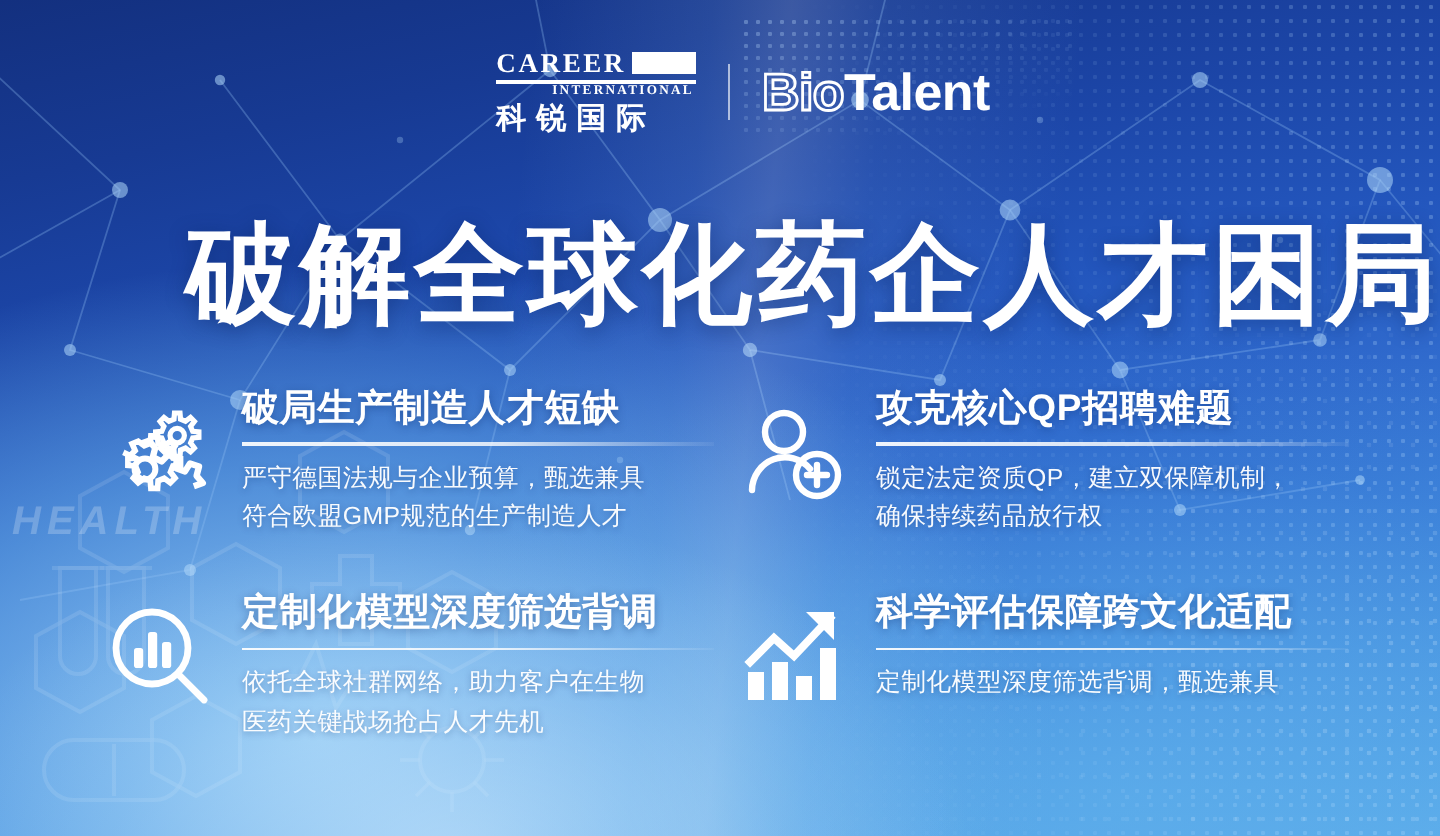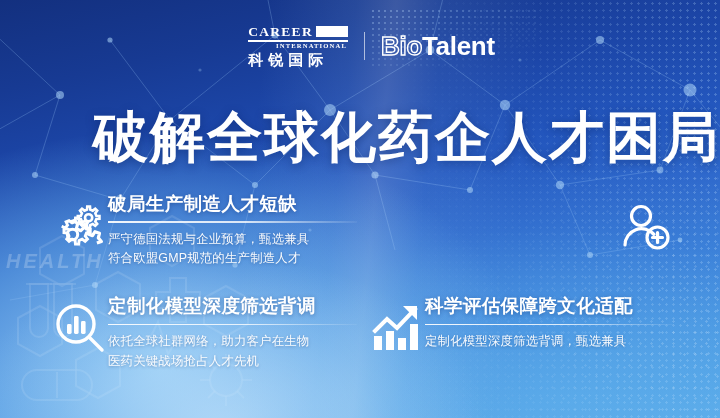--- a/index.html
+++ b/index.html
@@ -89,21 +89,21 @@
     color:#ffffff;font-size:55px;font-weight:bold;letter-spacing:2px;line-height:1;
     text-shadow:0 2px 10px rgba(8,34,95,.45);
     margin-top:12px;
   }
 
   
   .features{
     position:absolute;left:52px;top:192px;width:622px;z-index:6;
     display:grid;grid-template-columns:305px 305px;grid-column-gap:12px;grid-row-gap:26px;
   }
-  .feature{display:flex;align-items:flex-start;justify-content:flex-end;}
+  .feature{display:flex;align-items:flex-start;gap:13px;}
   .fic{flex:0 0 auto;width:56px;height:56px;margin-top:6px;}
   .fic svg{display:block;width:56px;height:56px;}
   .ftxt{flex:1 1 auto;min-width:0;padding-top:2px;}
   .fhead{
     color:#ffffff;font-size:18.5px;font-weight:bold;letter-spacing:.4px;line-height:1.1;
     white-space:nowrap;text-shadow:0 1px 4px rgba(10,40,105,.4);
   }
   .fline{
     height:1.6px;margin:7px 0 7px;
     background:linear-gradient(to right, rgba(255,255,255,.92) 0%, rgba(255,255,255,.80) 55%, rgba(255,255,255,.05) 100%);
@@ -276,20 +276,28 @@
       <div class="fic">
         <svg viewBox="0 0 56 56">
           <g fill="none" stroke="#ffffff" stroke-width="3.2" stroke-linecap="round">
             <circle cx="23" cy="18" r="9.5"></circle>
             <path d="M7,47 a16.5,16.5 0 0 1 29,-10.6"></path>
             <circle cx="39.5" cy="39.5" r="10.5"></circle>
             <path d="M39.5,34.5 v10 M34.5,39.5 h10"></path>
           </g>
         </svg>
       </div>
+      <div class="ftxt">
+        <div class="fhead">攻克核心QP招聘难题</div>
+        <div class="fline"></div>
+        <div class="fdesc">
+          <div>锁定法定资质QP，建立双保障机制，</div>
+          <div>确保持续药品放行权</div>
+        </div>
+      </div>
     </div>
 
     <div class="feature">
       <div class="fic">
         <svg viewBox="0 0 56 56">
           <g fill="none" stroke="#ffffff" stroke-width="3.4" stroke-linecap="round">
             <circle cx="24" cy="24" r="18"></circle>
             <path d="M37.5,37.5 L50,50"></path>
           </g>
           <g fill="#ffffff">

